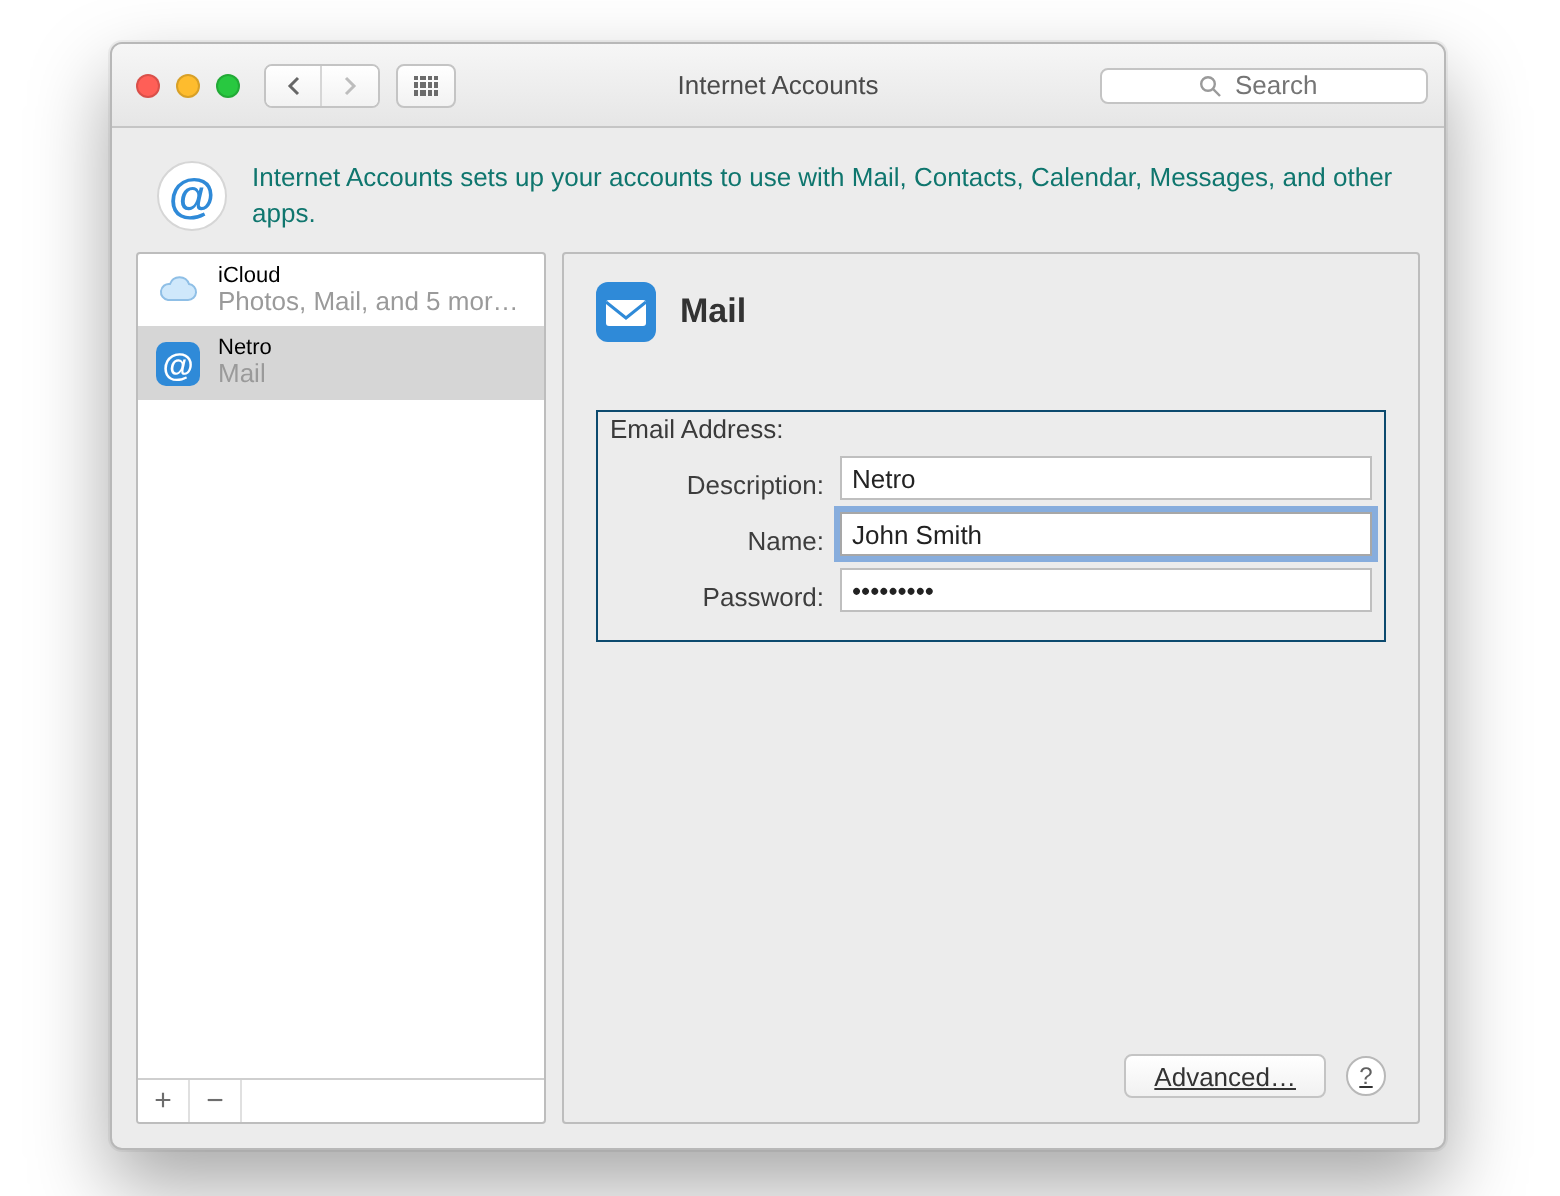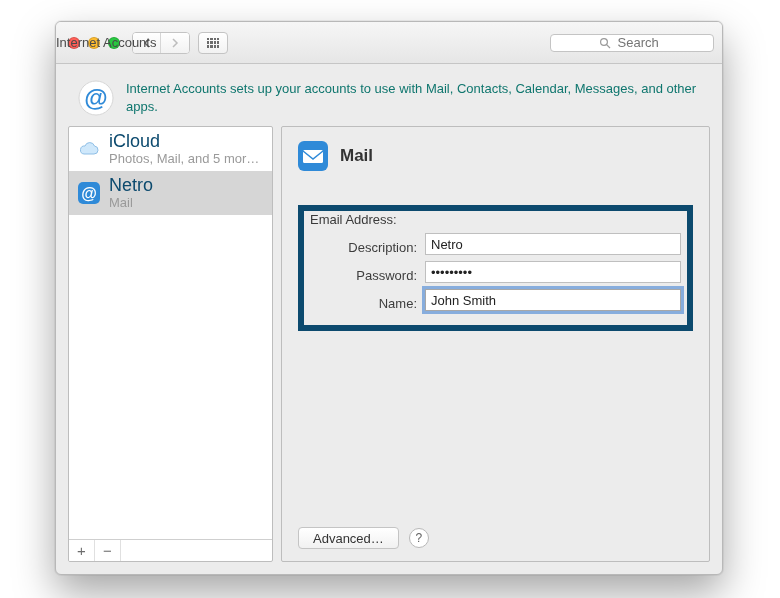--- a/index.html
+++ b/index.html
@@ -69,21 +69,21 @@
     border:1px solid #c4c4c4; border-radius:4px;
     cursor:default;
     display:flex;align-items:center;justify-content:center;
   }
   .gridicon {
     width:12px;height:10px;
     display:grid;grid-template-columns:repeat(4,1fr);grid-template-rows:repeat(3,1fr);gap:1px;
   }
   .gridicon span{background:#6b6b6b;}
   .title {
-    position:absolute;left:0;right:0;text-align:left;
+    position:absolute;left:0;right:0;text-align:center;
     font-size:13px;color:#4a4a4a;
     pointer-events:none;
   }
   .search-wrap{
     margin-left:auto;
     width:164px;height:18px;
     background:#ffffff;border:1px solid #c4c4c4;border-radius:4px;
     display:flex;align-items:center;justify-content:center;gap:5px;
     color:#9a9a9a;
   }
@@ -115,21 +115,21 @@
     overflow:hidden;
   }
   .acc-list{flex:1 1 auto;}
   .acc-item{
     display:flex;align-items:center;gap:8px;
     padding:5px 8px;
     border-bottom:0;
   }
   .acc-item .ic{width:24px;height:24px;flex:0 0 auto;}
   .acc-item .lbls{display:flex;flex-direction:column;line-height:1.1;overflow:hidden;}
-  .acc-item .name{font-size:18px;color:#0c4a6e;}
+  .acc-item .name{font-size:11px;color:#000000;}
   .acc-item .sub{font-size:13px;color:#9a9a9a;white-space:nowrap;text-overflow:ellipsis;overflow:hidden;}
   .acc-item.selected{background:#d6d6d6;}
   .sidebar-footer{
     height:22px;border-top:1px solid #cfcfcf;
     display:flex;align-items:stretch;
   }
   .sidebar-footer button{
     width:26px;border:none;background:#fff;border-right:1px solid #e0e0e0;
     font-size:15px;color:#6d6d6d;cursor:default;display:flex;align-items:center;justify-content:center;
   }
@@ -140,21 +140,21 @@
     border:1px solid #bdbdbd;
     border-radius:2px;
     padding:14px 16px 12px 16px;
     display:flex;flex-direction:column;
     position:relative;
   }
   .detail-header{display:flex;align-items:center;gap:12px;margin-bottom:34px;}
   .mail-ic{width:30px;height:30px;}
   .detail-title{font-size:17px;font-weight:600;color:#333;}
   .form-outline{
-    border:6px solid #0c4a6e;
+    border:1px solid #0c4a6e;
     padding:1px 6px 14px 6px;
     margin-bottom:14px;
   }
   .form-outline .legend{
     font-size:13px;color:#3a3a3a;margin-bottom:6px;margin-top:0;
   }
   .row{
     display:flex;align-items:flex-end;margin-top:6px;
   }
   .row label{
@@ -173,21 +173,21 @@
   .chk-row{
     display:flex;align-items:center;gap:6px;
     margin-left:123px;margin-top:6px;color:#3d3d3d;font-size:13px;
   }
   .chk{
     width:14px;height:14px;border-radius:3px;background:#2f72d8;
     display:flex;align-items:center;justify-content:center;color:#fff;font-size:11px;
     box-shadow:inset 0 0 0 1px rgba(0,0,0,0.15);
   }
   .detail-footer{
-    margin-top:auto;display:flex;align-items:center;gap:10px;
+    margin-top:auto;display:flex;align-items:center;justify-content:flex-end;gap:10px;text-decoration:underline;
   }
   .btn{
     height:22px;padding:0 14px;font-size:13px;color:#333;
     background:linear-gradient(#ffffff,#f1f1f1);
     border:1px solid #c4c4c4;border-radius:4px;cursor:default;
   }
   .help{
     width:20px;height:20px;border-radius:50%;
     border:1px solid #b8b8b8;background:#fff;font-size:12px;color:#606060;
     display:flex;align-items:center;justify-content:center;cursor:default;
@@ -294,26 +294,26 @@
       </div>
 
       <div class="form-outline">
         <div class="legend">Email Address:</div>
 
         <div class="row">
           <label>Description:</label>
           <input type="text" value="Netro" style="">
         </div>
         <div class="row">
+          <label>Name:</label>
+          <input type="text" class="focused" value="John Smith" style="">
+        </div>
+        <div class="row">
           <label>Password:</label>
           <input type="text" value="•••••••••" style="">
-        </div>
-        <div class="row">
-          <label>Name:</label>
-          <input type="text" class="focused" value="John Smith" style="">
         </div>
       </div>
 
 
       <div class="detail-footer">
         <button class="btn">Advanced…</button>
         <span class="help">?</span>
       </div>
     </div>
 

